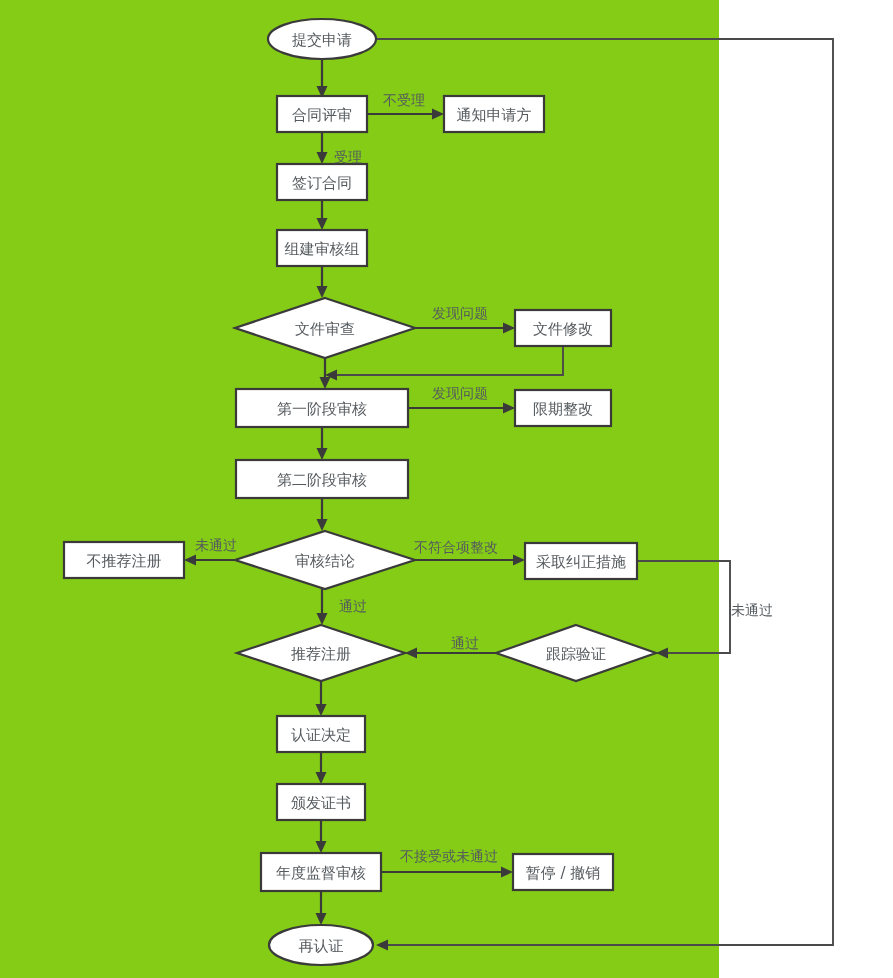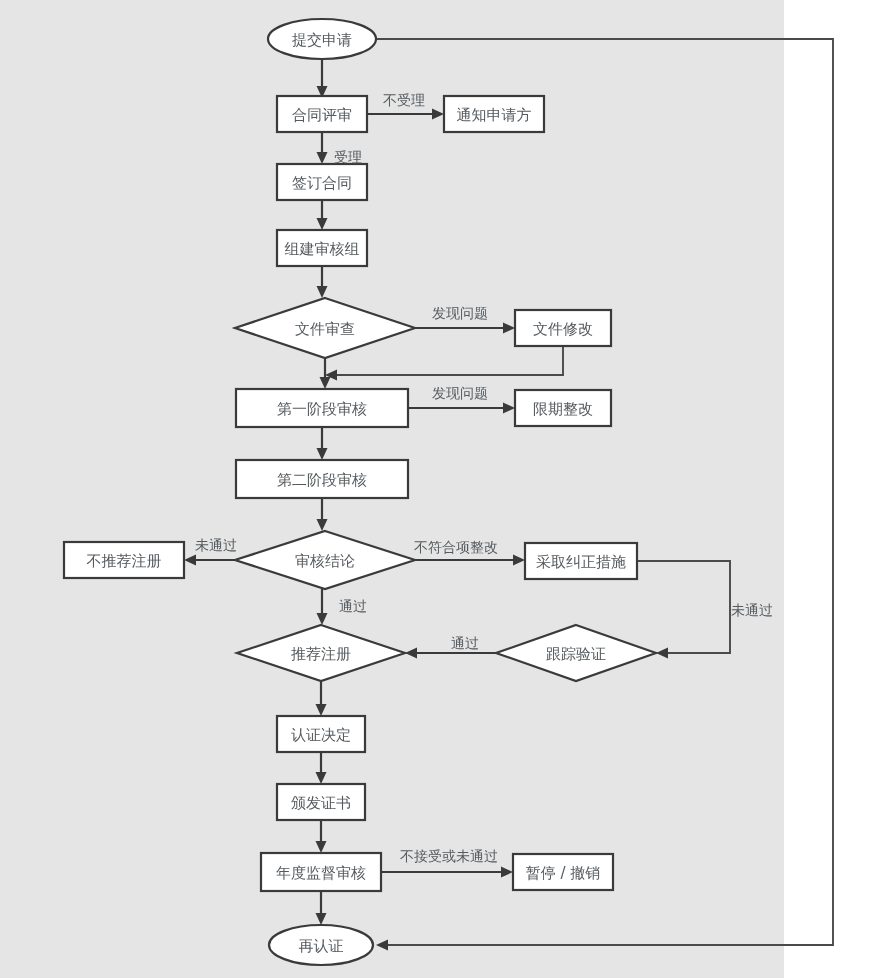--- a/index.html
+++ b/index.html
@@ -8,23 +8,23 @@
     background: #ffffff;
   }
   body {
     width: 893px;
     height: 978px;
     font-family: "DejaVu Sans", "Liberation Sans", sans-serif;
     overflow: hidden;
   }
   #flowchart-root {
     position: relative;
-    width: 784px;
+    width: 719px;
     height: 978px;
-    background: #e5e5e5;
+    background: #84cc16;
   }
   svg.flow-canvas {
     display: block;
     width: 893px;
     height: 978px;
   }
   .node-shape {
     fill: #ffffff;
     stroke: #3a3a3a;
     stroke-width: 2.2;

